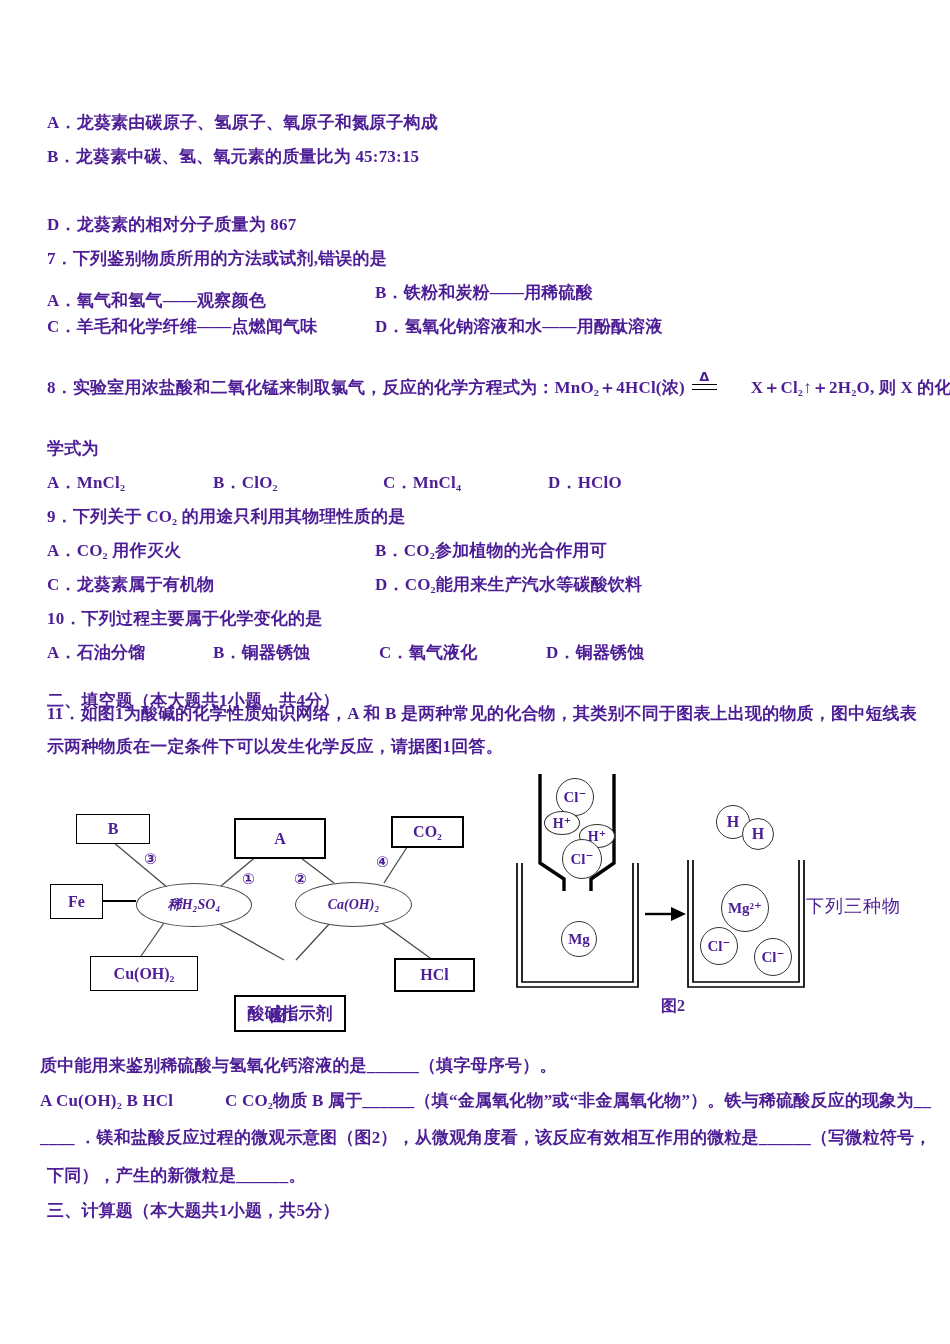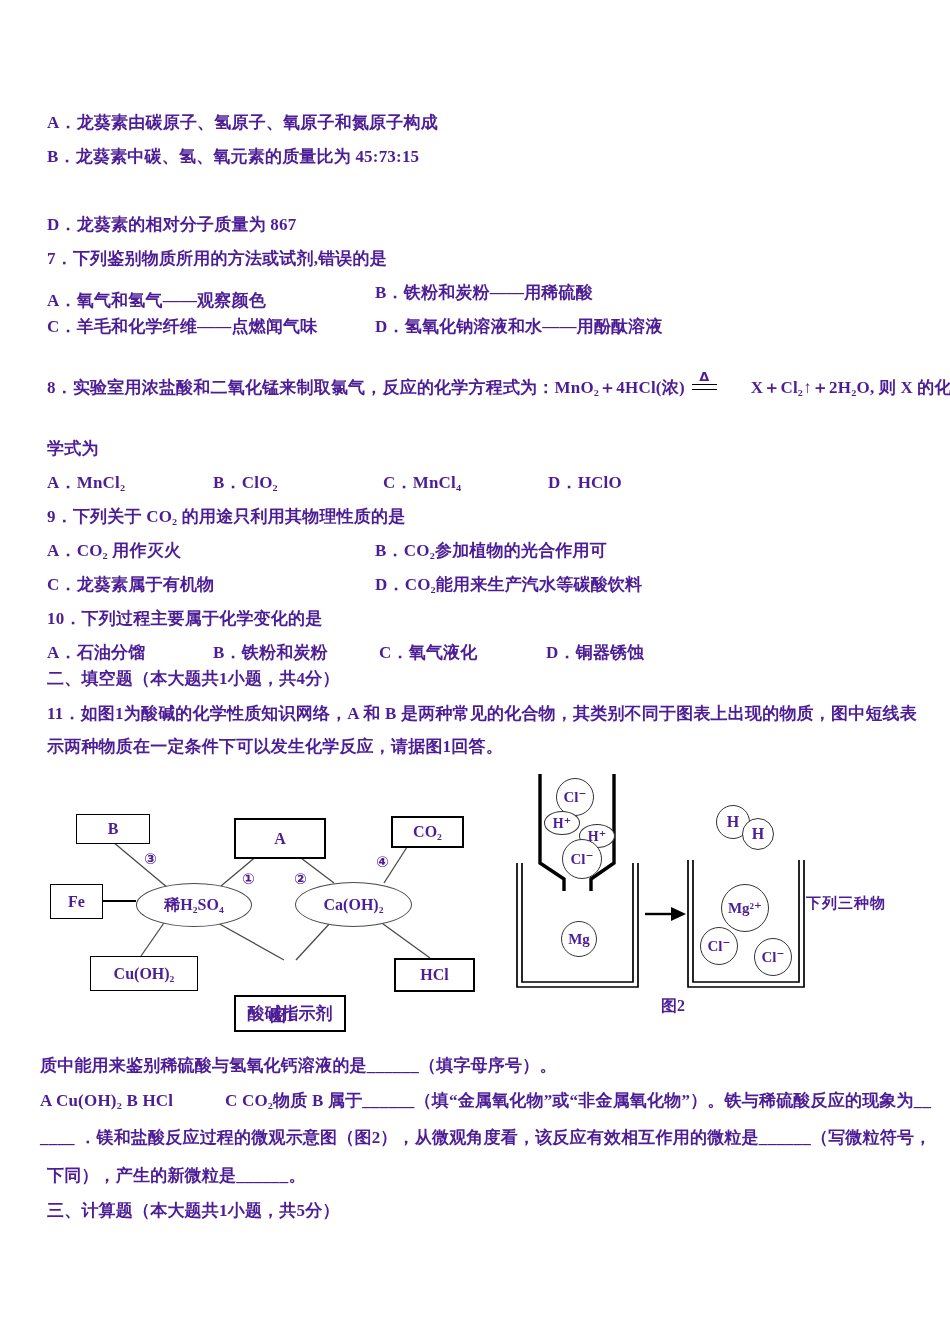--- a/index.html
+++ b/index.html
@@ -9,27 +9,27 @@
      letter-spacing:.2px;z-index:2;}
   .delta-stack{display:inline-flex;flex-direction:column;align-items:center;
      vertical-align:12px;margin:0 34px 0 7px;}
   .delta-sym{font-size:13px;line-height:13px;font-weight:700;
      font-family:"DejaVu Sans",sans-serif;}
   .dbl-line{width:25px;height:4px;border-top:1.6px solid #000;border-bottom:1.6px solid #000;
      margin-top:1px;}
   .fbox{position:absolute;border:1.5px solid #000;background:#fff;display:flex;
      align-items:center;justify-content:center;font-size:16px;font-weight:700;z-index:2;}
   .fellipse{position:absolute;border:1.4px solid #4a4a4a;border-radius:50%;background:#fff;
-     display:flex;align-items:center;justify-content:center;font-size:16px;font-weight:700;z-index:2;}
+     display:flex;align-items:center;justify-content:center;font-size:14px;font-weight:700;z-index:2;font-style:italic;}
   .cnum{position:absolute;font-size:15px;font-weight:700;z-index:3;
      font-family:"DejaVu Sans",sans-serif;}
   .pcirc{position:absolute;border:1.4px solid #333;border-radius:50%;background:#fff;
      display:flex;align-items:center;justify-content:center;font-size:14px;font-weight:700;z-index:2;}
   .caption{position:absolute;font-size:16px;font-weight:700;z-index:2;}
-  .sidetext{position:absolute;font-size:15px;font-weight:700;z-index:2;letter-spacing:1px;}
+  .sidetext{position:absolute;font-size:18px;font-weight:400;z-index:2;letter-spacing:1px;}
   svg.overlay{position:absolute;left:0;top:0;z-index:1;}
 </style>
 </head>
 <body>
 
 <div class="page">
 
   <svg class="overlay" width="950" height="1344" viewBox="0 0 950 1344">
 
     <g stroke="#4a4a4a" stroke-width="1.3">
@@ -80,25 +80,25 @@
   <div class="t" style="left:548px;top:460px">D．HClO</div>
 
   <div class="t" style="left:47px;top:494px">9．下列关于 CO₂ 的用途只利用其物理性质的是</div>
   <div class="t" style="left:47px;top:528px">A．CO₂ 用作灭火</div>
   <div class="t" style="left:375px;top:528px">B．CO₂参加植物的光合作用可</div>
   <div class="t" style="left:47px;top:562px">C．龙葵素属于有机物</div>
   <div class="t" style="left:375px;top:562px">D．CO₂能用来生产汽水等碳酸饮料</div>
 
   <div class="t" style="left:47px;top:596px">10．下列过程主要属于化学变化的是</div>
   <div class="t" style="left:47px;top:630px">A．石油分馏</div>
-  <div class="t" style="left:213px;top:630px">B．铁粉和炭粉</div>
+  <div class="t" style="left:213px;top:630px">B．铜器锈蚀</div>
   <div class="t" style="left:379px;top:630px">C．氧气液化</div>
   <div class="t" style="left:546px;top:630px">D．铜器锈蚀</div>
 
-  <div class="t" style="left:47px;top:656px">二、填空题（本大题共1小题，共4分）</div>
+  <div class="t" style="left:47px;top:678px">二、填空题（本大题共1小题，共4分）</div>
   <div class="t" style="left:47px;top:691px">11．如图1为酸碱的化学性质知识网络，A 和 B 是两种常见的化合物，其类别不同于图表上出现的物质，图中短线表</div>
   <div class="t" style="left:47px;top:724px">示两种物质在一定条件下可以发生化学反应，请据图1回答。</div>
 
   <div class="fbox" style="left:76px;top:802px;width:72px;height:28px;border-width:1.2px">B</div>
   <div class="fbox" style="left:234px;top:806px;width:88px;height:37px;border-width:2px">A</div>
   <div class="fbox" style="left:391px;top:804px;width:69px;height:28px;border-width:2px">CO₂</div>
   <div class="fbox" style="left:50px;top:872px;width:51px;height:33px">Fe</div>
   <div class="fellipse" style="left:136px;top:871px;width:114px;height:42px">稀H₂SO₄</div>
   <div class="fellipse" style="left:295px;top:870px;width:115px;height:43px">Ca(OH)₂</div>
   <div class="fbox" style="left:90px;top:944px;width:106px;height:33px">Cu(OH)₂</div>

